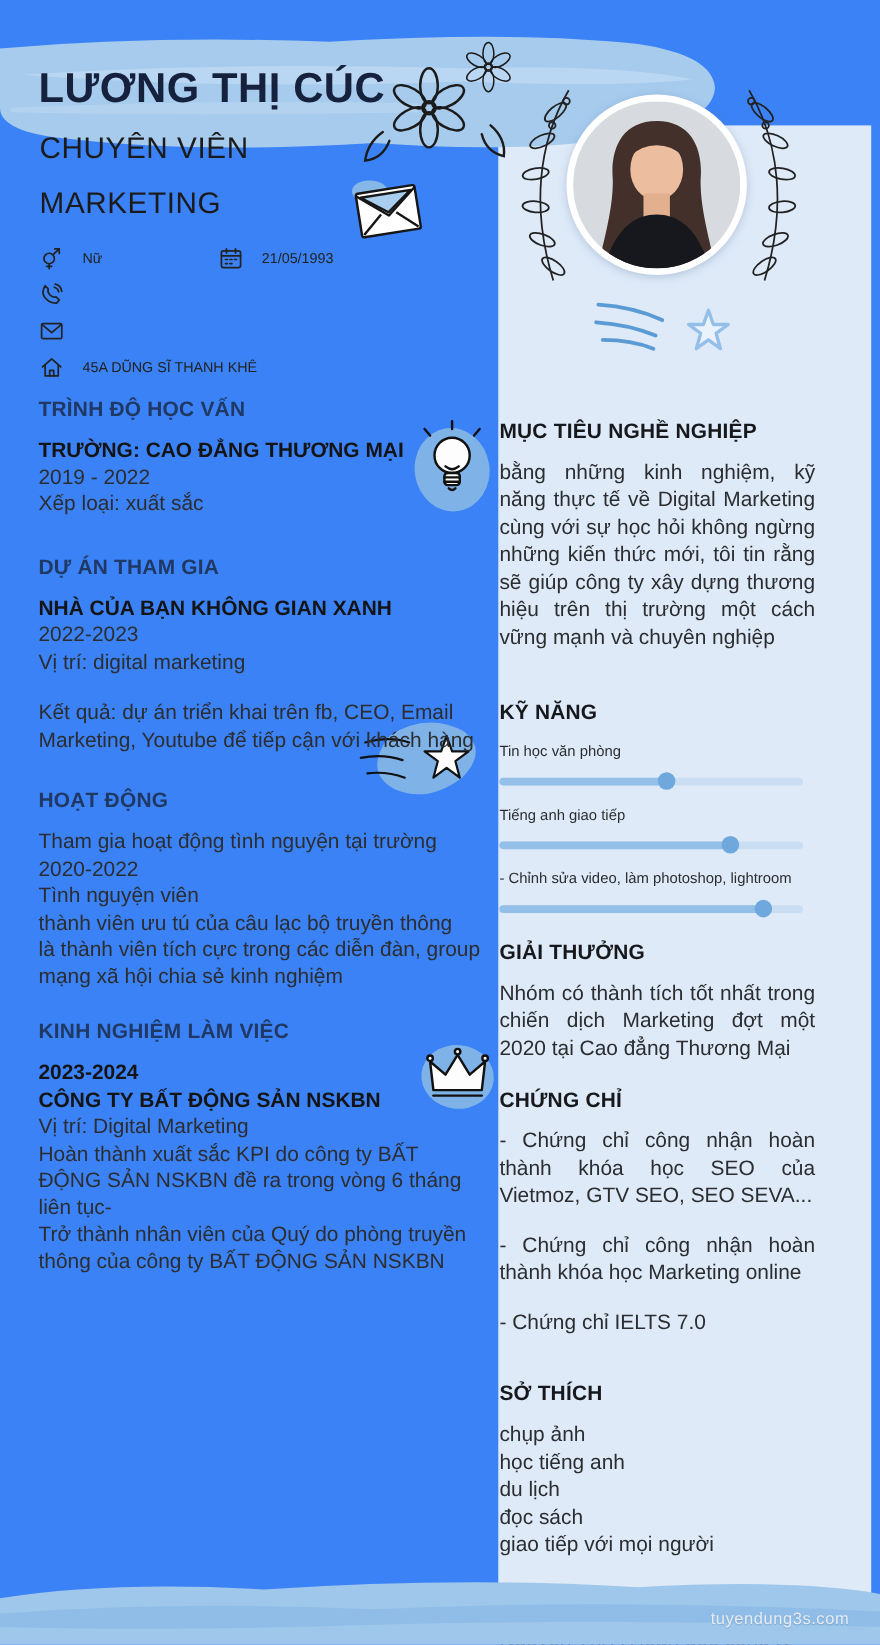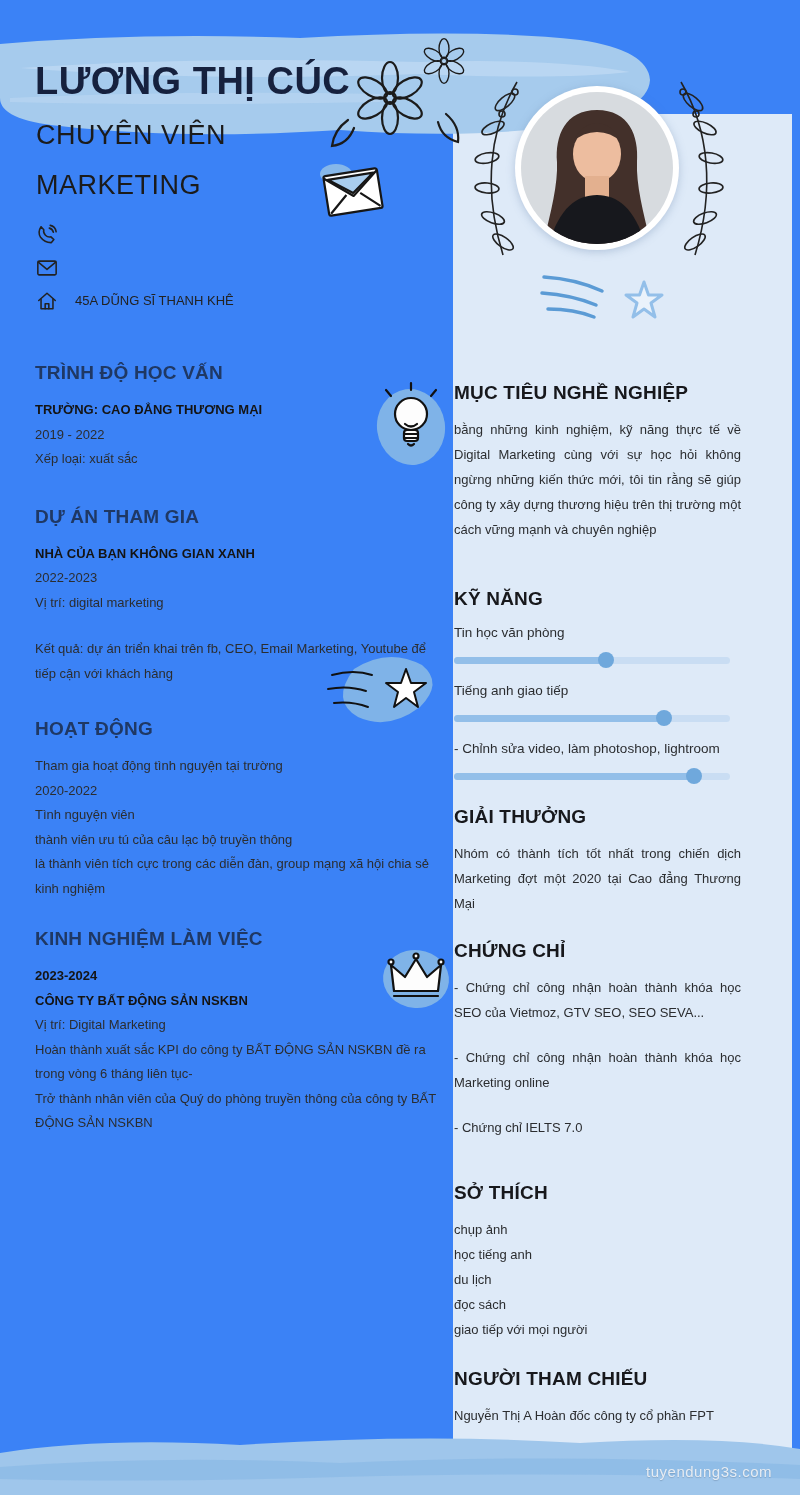--- a/index.html
+++ b/index.html
@@ -28,21 +28,21 @@
   .p-group.g1 { width:163px; }
   .icon { width:24px; height:24px; display:inline-flex; align-items:center;
           justify-content:center; margin-right:16px; flex:none; }
   .p-text { font-size:13px; color:#222; }
 
   
   .left-col { position:absolute; left:35px; top:362px; width:402px; z-index:5; }
   .right-col { position:absolute; left:454px; top:382px; width:287px; z-index:5; }
   h2.lh { font-size:19px; color:#1F3864; font-weight:700; margin-bottom:14px; letter-spacing:.2px; }
   h2.rh { font-size:19px; color:#17181c; font-weight:700; margin-bottom:13px; letter-spacing:.2px; }
-  p.t { font-size:13px; color:#2b2d30; line-height:24.5px; }
+  p.t { font-size:19px; color:#2b2d30; line-height:24.5px; }
   .right-col p.t { line-height:25px; }
   p.b { font-weight:700; color:#141414; }
   .jst { text-align:justify; }
   .gap { height:22px; }
   .sec-projects { margin-top:34px; }
   .sec-activities { margin-top:32px; }
   .sec-experience { margin-top:27px; }
   .sec-skills { margin-top:46px; }
   .sec-awards { margin-top:22px; }
   .sec-certs { margin-top:24px; }
@@ -178,20 +178,42 @@
     <g stroke="#5B9BD5" stroke-width="3.5" fill="none" stroke-linecap="round">
       <path d="M4 12 q 32 2 58 14"></path>
       <path d="M2 28 q 30 2 54 12"></path>
       <path d="M8 44 q 26 0 46 8"></path>
     </g>
     <path transform="translate(104,36)" d="M0 -19 L4.5 -6 L18 -6 L7 2 L11 16 L0 8 L-11 16 L-7 2 L-18 -6 L-4.5 -6 Z" fill="#EAF2FB" stroke="#93BFE9" stroke-width="3" stroke-linejoin="round"></path>
   </svg>
 
   <div class="personal">
     <div class="p-row">
+      <div class="p-group g1">
+        <span class="icon">
+          <svg viewBox="0 0 24 24" width="22" height="22" fill="none" stroke="#222" stroke-width="1.7" stroke-linecap="round" stroke-linejoin="round">
+            <circle cx="9.5" cy="12" r="5.2"></circle>
+            <path d="M13.4 8.2 L19.5 2.5 M15 2.5 h4.5 v4.5"></path>
+            <path d="M9.5 17.4 V22 M7 19.8 h5"></path>
+          </svg>
+        </span>
+        <span class="p-text">Nữ</span>
+      </div>
+      <div class="p-group">
+        <span class="icon">
+          <svg viewBox="0 0 24 24" width="22" height="22" fill="none" stroke="#222" stroke-width="1.7" stroke-linecap="round" stroke-linejoin="round">
+            <rect x="2.5" y="4.5" width="19" height="16.5" rx="2"></rect>
+            <path d="M2.5 9.5 h19 M7.5 2.5 v4 M16.5 2.5 v4"></path>
+            <path d="M6.5 13 h2 M11 13 h2 M15.5 13 h2 M6.5 17 h2 M11 17 h2"></path>
+          </svg>
+        </span>
+        <span class="p-text">21/05/1993</span>
+      </div>
+    </div>
+    <div class="p-row">
       <span class="icon">
         <svg viewBox="0 0 24 24" width="22" height="22" fill="none" stroke="#222" stroke-width="1.7" stroke-linecap="round" stroke-linejoin="round">
           <path d="M5.5 3 L8.5 6.2 Q 7.6 9.5 10.3 12.2 Q 13 14.9 16.3 14 L19.5 17 L16.8 20.3 Q 9.5 20.5 5 14.5 Q 1.5 9 5.5 3 Z"></path>
           <path d="M14.5 4.5 q 3.5 .8 4.5 4.5 M15.5 1.5 q 5.5 1 6.5 7"></path>
         </svg>
       </span>
       <span class="p-text"></span>
     </div>
     <div class="p-row">
       <span class="icon">

